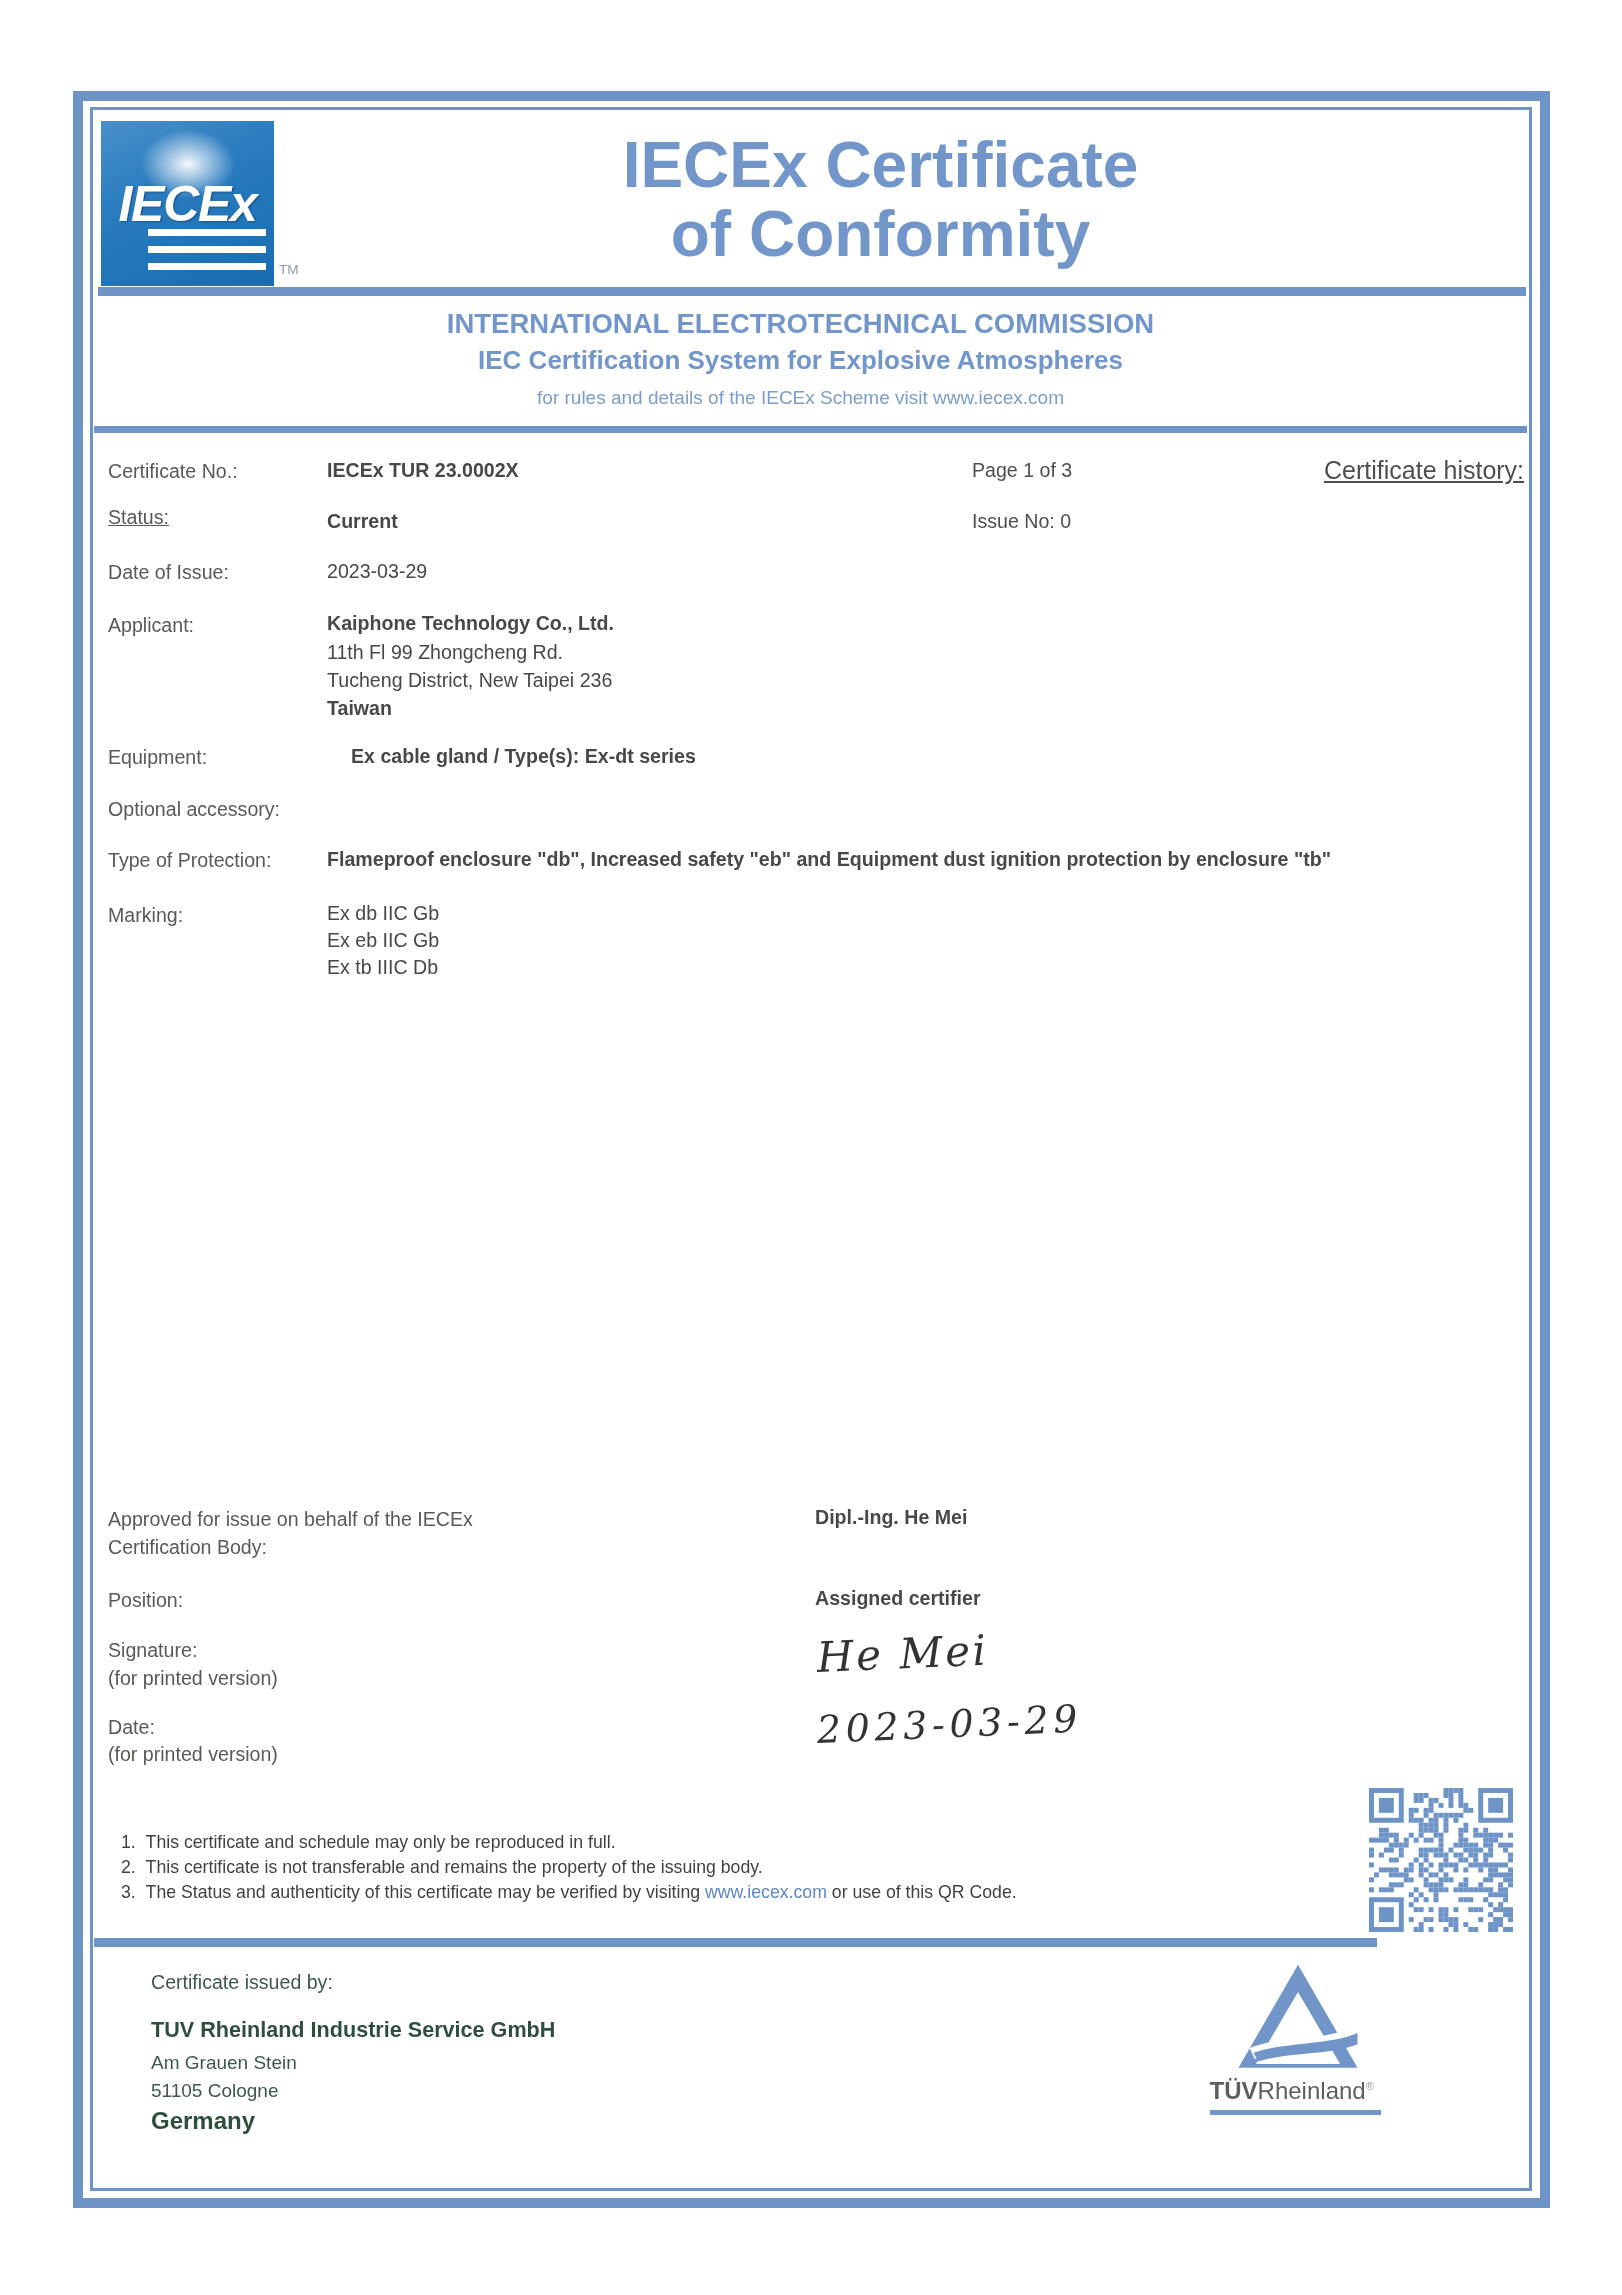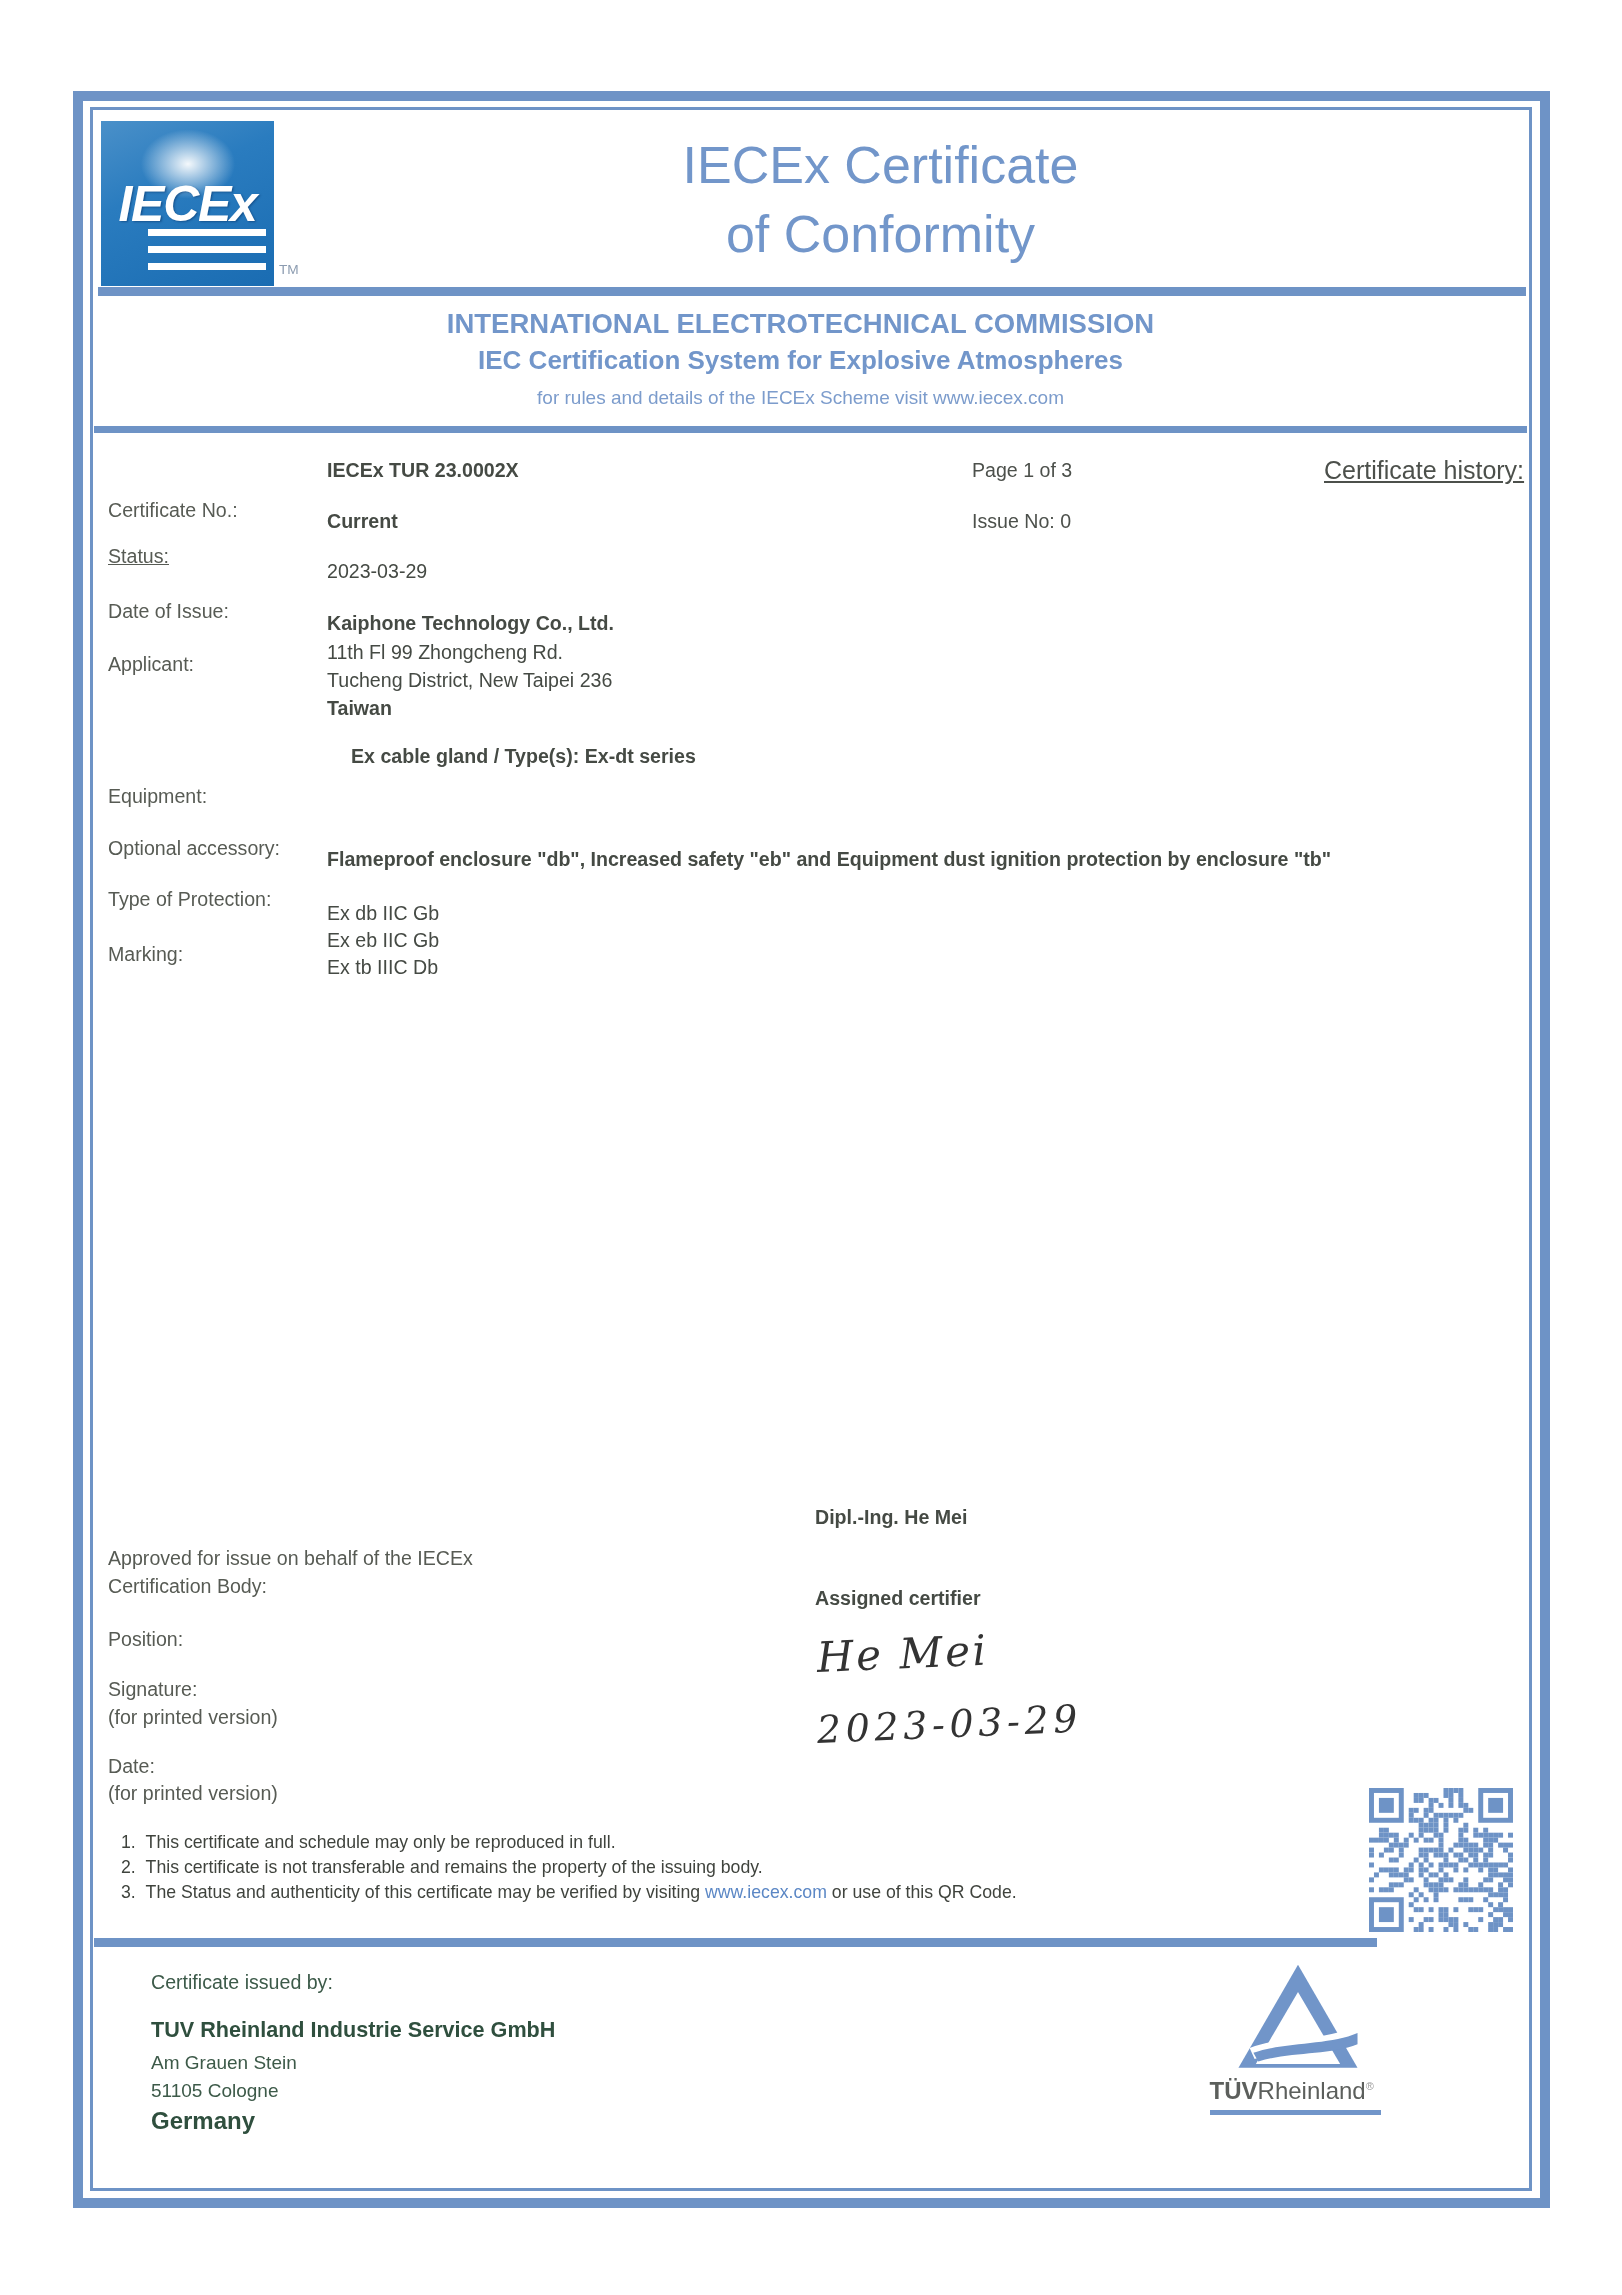--- a/index.html
+++ b/index.html
@@ -16,26 +16,26 @@
   .iecex-glow{position:absolute;left:50%;top:6.5px;width:98px;height:72px;transform:translateX(-50%);
       background:radial-gradient(ellipse at center,rgba(255,255,255,.95) 0%,rgba(255,255,255,0) 68%);}
   .iecex-word{position:absolute;left:0;right:0;top:54px;text-align:center;color:#fff;
       font-size:50px;font-weight:bold;font-style:italic;letter-spacing:-1.3px;
       text-shadow:1.3px 1.3px 2px rgba(0,40,90,.45);}
   .iecex-stripes{position:absolute;left:47px;right:7.9px;bottom:15.7px;height:41px;
       background:repeating-linear-gradient(to bottom,#ffffff 0 7.2px,rgba(255,255,255,0) 7.2px 17px);}
   .logo-tm{left:279px;top:262px;font-size:13.7px;color:#8b9bb0;}
   
   .doc-title{left:249px;top:131px;width:1263px;text-align:center;color:#7296ca;
-      font-size:52px;font-weight:normal;line-height:69px;}
+      font-size:64px;font-weight:bold;line-height:69px;}
   .org1{left:94px;top:308px;width:1413px;text-align:center;color:#7296ca;font-size:27.5px;font-weight:bold;}
   .org2{left:94px;top:345px;width:1413px;text-align:center;color:#7296ca;font-size:26px;font-weight:bold;}
   .org3{left:94px;top:387px;width:1413px;text-align:center;color:#7c9ccc;font-size:19px;}
   
-  .lbl{font-size:19.6px;color:#575b54;white-space:nowrap;margin-top:39px;}
+  .lbl{font-size:19.6px;color:#575b54;white-space:nowrap;}
   .val{font-size:19.6px;font-weight:bold;color:#454a44;white-space:nowrap;}
   .valn{font-size:19.6px;color:#454a44;white-space:nowrap;}
   .meta{font-size:19.6px;color:#4c504b;white-space:nowrap;}
   .history{font-size:25px;color:#4c504b;text-decoration:underline;white-space:nowrap;cursor:pointer;}
   .script{font-family:"DejaVu Serif",serif;font-style:italic;color:#333;letter-spacing:2.6px;
       transform:rotate(-2.5deg);transform-origin:left bottom;white-space:nowrap;}
   .note{font-size:17.7px;color:#3f433d;white-space:nowrap;}
   .note-link{color:#5b87c5;cursor:pointer;}
   
   .green-lbl{font-size:19.6px;color:#3c5a49;white-space:nowrap;}

